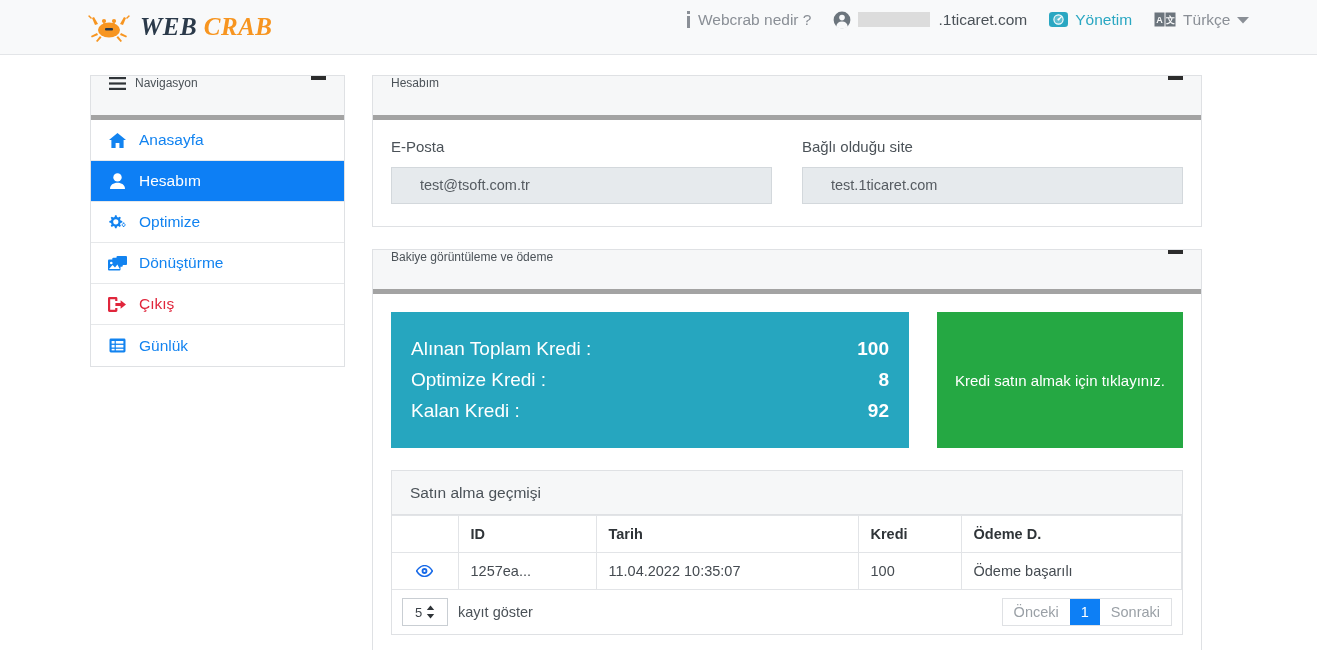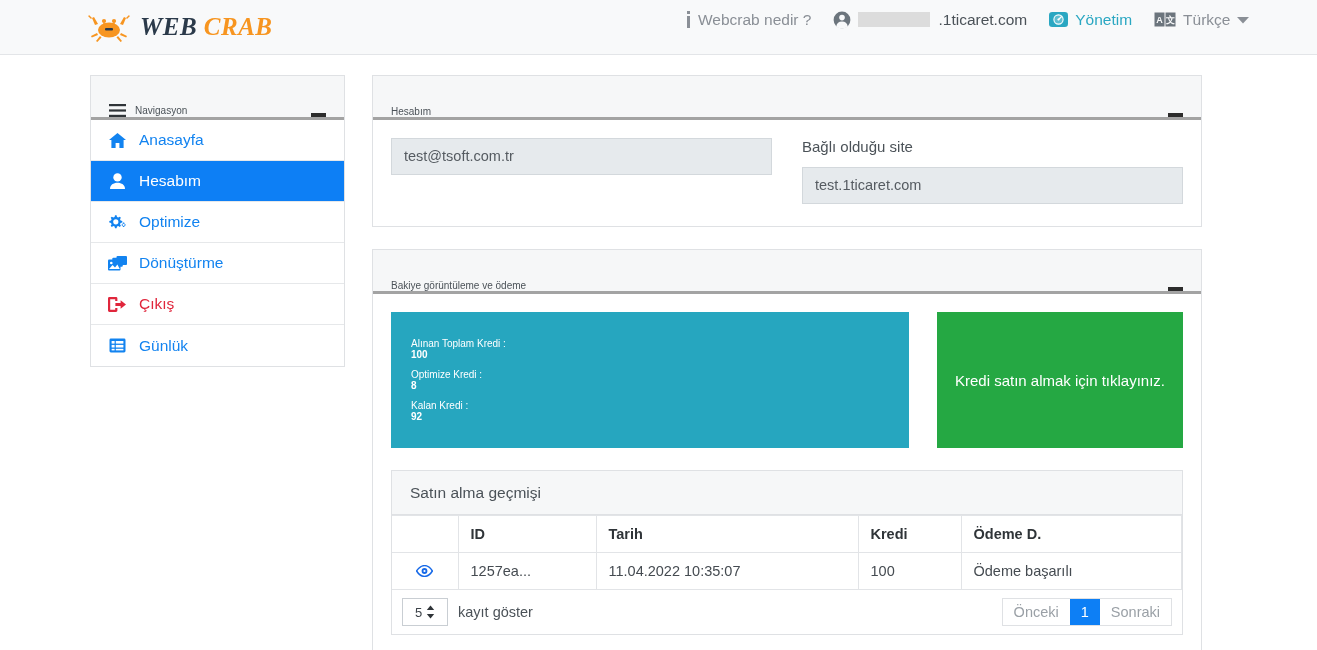--- a/index.html
+++ b/index.html
@@ -73,27 +73,27 @@
   .col-right { width: 830px; margin-left: 27px; }
 
   
   .card {
     background: #fff;
     border: 1px solid #dfe1e4;
     margin-bottom: 22px;
   }
   .card-head {
     background: #f6f7f8;
-    border-bottom: 3px solid #a3a3a3;
+    border-bottom: 5px solid #a3a3a3;
     padding: 0 18px;
     height: 44px;
     display: flex;
-    align-items: flex-end;
+    align-items: flex-start;
     justify-content: space-between;
-    font-size: 10px;
+    font-size: 12px;
     color: #4b5258;
   }
   .card-head .title { display: flex; align-items: center; gap: 9px; }
   .collapse-btn {
     width: 15px; height: 4px;
     background: #2c2c2c;
     cursor: pointer;
   }
 
   
@@ -122,21 +122,21 @@
   .form-label {
     font-size: 15px;
     color: #4b5258;
     margin-bottom: 12px;
   }
   .form-control {
     width: 100%;
     height: 37px;
     background: #e6eaed;
     border: 1px solid #d3d8dc;
-    padding: 0 12px;
+    padding: 0 28px;
     font-size: 14.5px;
     color: #555b61;
     font-family: "Liberation Sans", sans-serif;
     line-height: 35px;
     white-space: nowrap;
     overflow: hidden;
   }
 
   
   .credit-row { display: flex; gap: 28px; }
@@ -147,22 +147,21 @@
     padding: 26px 20px;
     display: flex;
     flex-direction: column;
     justify-content: center;
     gap: 9px;
     min-height: 111px;
   }
   .credit-line {
     display: flex;
     justify-content: space-between;
-    font-size: 10px;
-    flex-direction: column;
+    font-size: 19px;
   }
   .credit-line .val { font-weight: 700; }
   .buy-box {
     flex: 1;
     background: #25a843;
     color: #fff;
     display: flex;
     align-items: center;
     justify-content: center;
     text-align: center;
@@ -420,20 +419,21 @@
   <div class="col-right">
 
     <div class="card">
       <div class="card-head">
         <span class="title">Hesabım</span>
         <span class="collapse-btn"></span>
       </div>
       <div class="card-body">
         <div class="form-row">
           <div class="form-group">
+            <div class="form-label">E-Posta</div>
             <div class="form-control">test@tsoft.com.tr</div>
           </div>
           <div class="form-group">
             <div class="form-label">Bağlı olduğu site</div>
             <div class="form-control">test.1ticaret.com</div>
           </div>
         </div>
       </div>
     </div>
 

